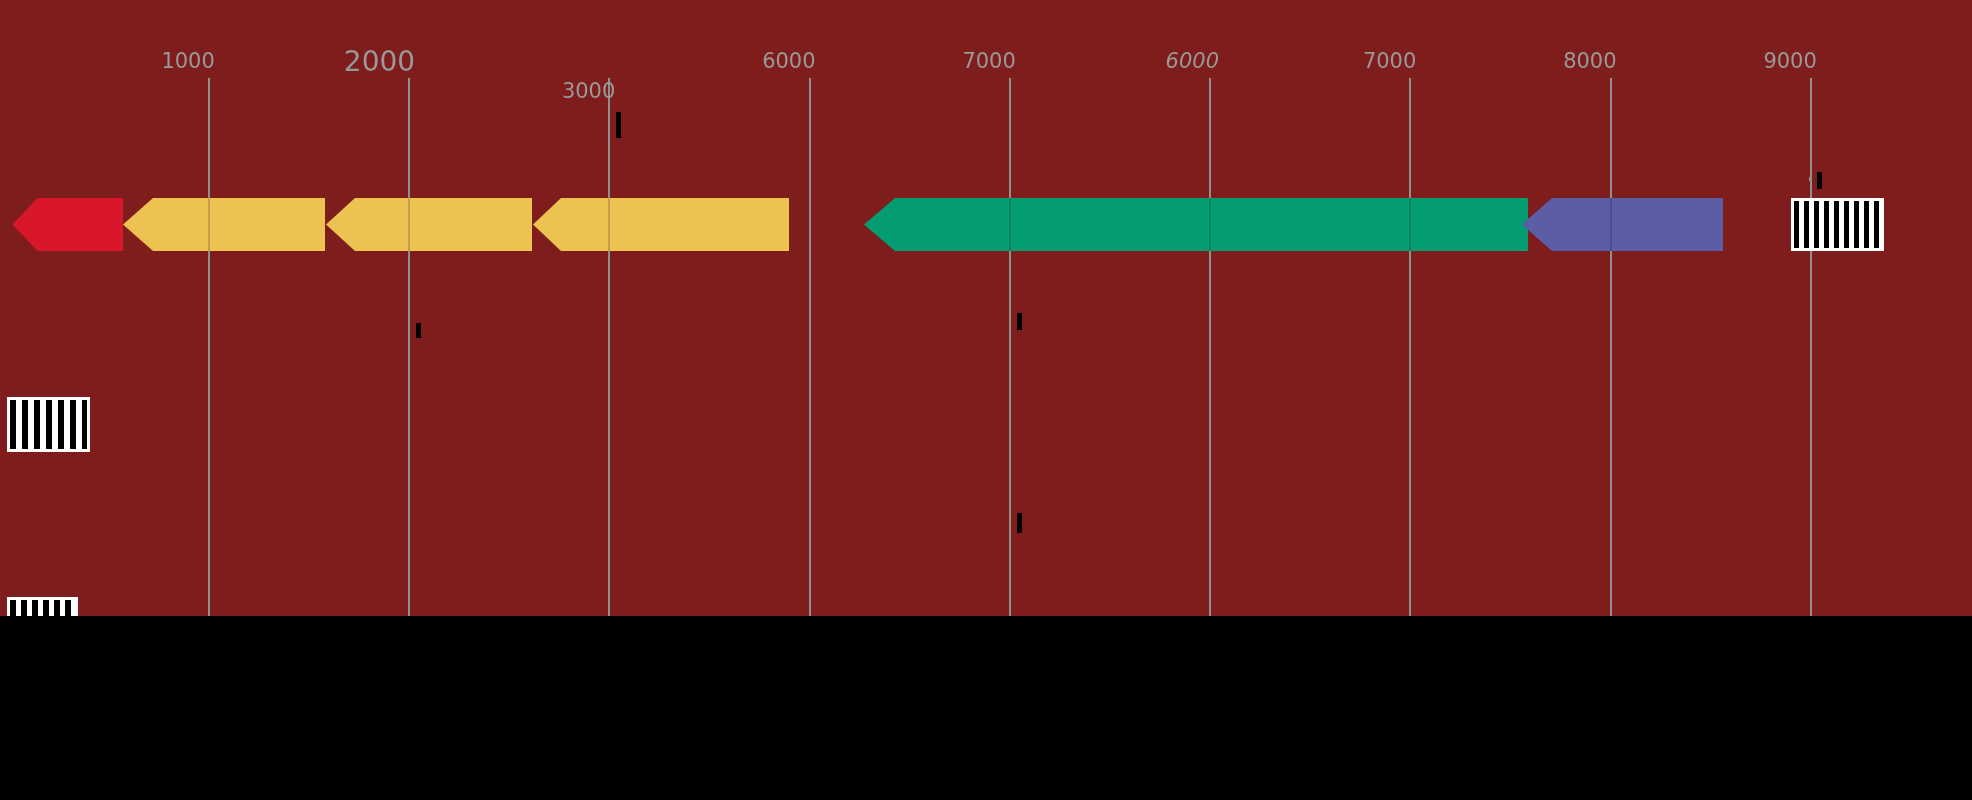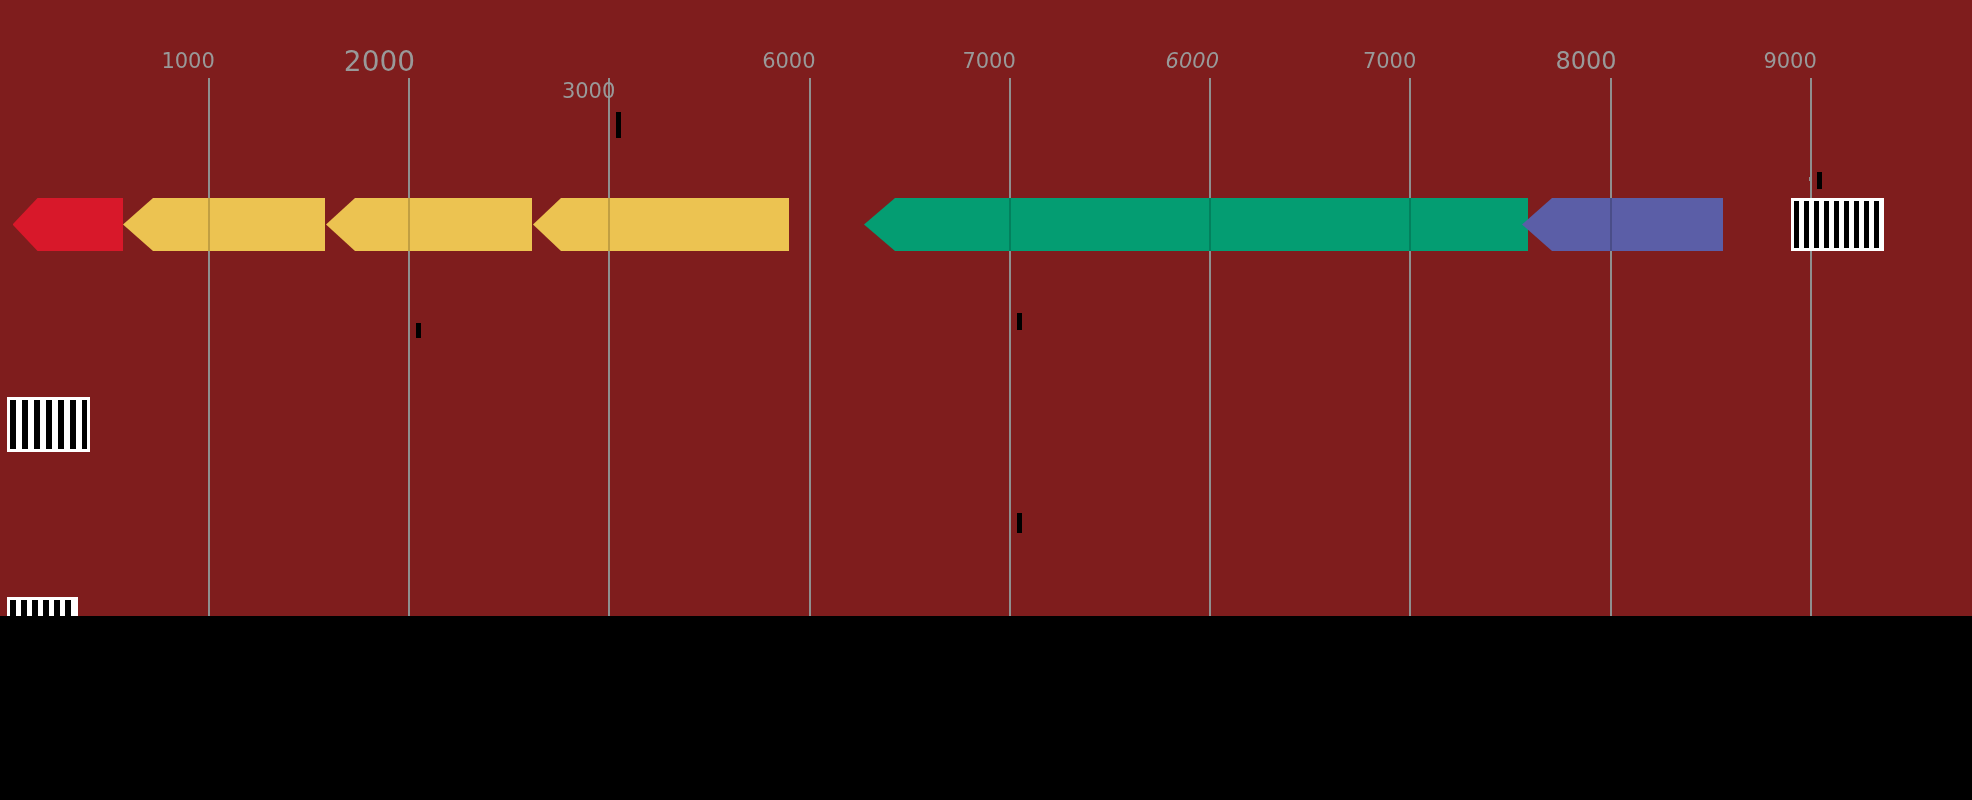--- a/index.html
+++ b/index.html
@@ -37,21 +37,21 @@
       <div class="gridline" style="left: 1809.85px; top: 78px; height: 702px; background: rgb(143, 143, 143);"></div>
     </div>
   <div id="layer-ticks">
       <div class="tick-label" style="left: 124.85px; top: 51px; color: rgb(153, 153, 153); font-size: 21px;">1000</div>
       <div class="tick-label" style="left: 325.1px; top: 51px; color: rgb(153, 153, 153); font-size: 28px;">2000</div>
       <div class="tick-label" style="left: 525.35px; top: 51px; color: rgb(153, 153, 153); font-size: 21px; margin-top: 30px;">3000</div>
       <div class="tick-label" style="left: 725.6px; top: 51px; color: rgb(153, 153, 153); font-size: 21px;">6000</div>
       <div class="tick-label" style="left: 925.85px; top: 51px; color: rgb(153, 153, 153); font-size: 21px;">7000</div>
       <div class="tick-label" style="left: 1129px; top: 51px; color: rgb(153, 153, 153); font-size: 21px; font-style: italic;">6000</div>
       <div class="tick-label" style="left: 1326.35px; top: 51px; color: rgb(153, 153, 153); font-size: 21px;">7000</div>
-      <div class="tick-label" style="left: 1526.6px; top: 51px; color: rgb(153, 153, 153); font-size: 24px;">8000</div>
+      <div class="tick-label" style="left: 1526.6px; top: 51px; color: rgb(153, 153, 153); font-size: 21px;">8000</div>
       <div class="tick-label" style="left: 1726.85px; top: 51px; color: rgb(153, 153, 153); font-size: 21px;">9000</div>
     </div>
   <div id="layer-genes">
       <div class="gene-arrow" style="left: 12.5px; top: 198px; width: 110.5px; height: 53px; background: rgb(216, 24, 42); clip-path: polygon(0px 50%, 25px 0px, 100% 0px, 100% 100%, 25px 100%);"></div>
       <div class="gene-arrow" style="left: 123px; top: 198px; width: 202px; height: 53px; background: rgb(236, 195, 81); clip-path: polygon(0px 50%, 30px 0px, 100% 0px, 100% 100%, 30px 100%);"></div>
       <div class="gene-arrow" style="left: 326px; top: 198px; width: 206px; height: 53px; background: rgb(236, 195, 81); clip-path: polygon(0px 50%, 29px 0px, 100% 0px, 100% 100%, 29px 100%);"></div>
       <div class="gene-arrow" style="left: 533px; top: 198px; width: 256px; height: 53px; background: rgb(236, 195, 81); clip-path: polygon(0px 50%, 28px 0px, 100% 0px, 100% 100%, 28px 100%);"></div>
       <div class="gene-arrow" style="left: 864px; top: 198px; width: 664px; height: 53px; background: rgb(4, 157, 114); clip-path: polygon(0px 50%, 31px 0px, 100% 0px, 100% 100%, 31px 100%);"></div>
       <div class="gene-arrow" style="left: 1522px; top: 198px; width: 201px; height: 53px; background: rgb(91, 94, 167); clip-path: polygon(0px 50%, 30px 0px, 100% 0px, 100% 100%, 30px 100%);"></div>
     </div>

